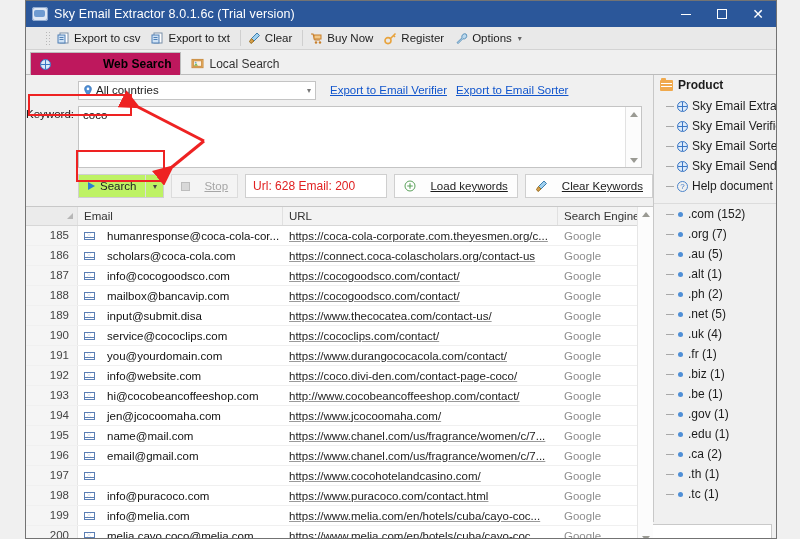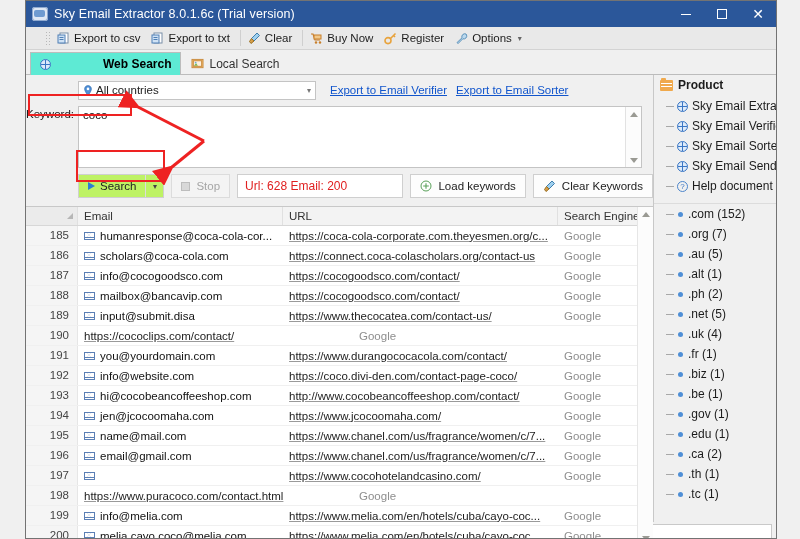--- a/index.html
+++ b/index.html
@@ -40,21 +40,21 @@
   .tb-caret{font-size:8px;color:#666;margin-left:2px;}
   .ico{width:13px;height:13px;flex:0 0 auto;display:inline-block;position:relative;}
   .ico svg{display:block;}
 
   
   .tabstrip{height:24px;background:#f0f0f0;display:flex;align-items:flex-end;
             padding-left:4px;border-bottom:1px solid #bcbcbc;}
   .tab{display:flex;align-items:center;gap:5px;height:22px;padding:0 9px;
        font-size:12px;border:1px solid transparent;border-bottom:none;
        position:relative;top:1px;background:transparent;color:#333;}
-  .tab.active{background:#5eead4;border-color:#bcbcbc;font-weight:bold;color:#000;gap:48px;}
+  .tab.active{background:#be185d;border-color:#bcbcbc;font-weight:bold;color:#000;gap:48px;}
 
   
   .body-area{display:flex;height:447px;background:#f0f0f0;}
   .left{width:627px;position:relative;display:flex;flex-direction:column;}
   .right{width:171px;border-left:1px solid #c8c8c8;background:#f0f0f0;
          display:flex;flex-direction:column;}
 
   
   .searchpanel{background:#f0f0f0;padding:0;position:relative;}
   .row-country{display:flex;align-items:center;height:22px;margin:4px 0 0 0;padding-left:52px;}
@@ -74,22 +74,22 @@
   .vscroll{width:15px;background:#fcfcfc;border-left:1px solid #e2e2e2;
            display:flex;flex-direction:column;align-items:center;}
   .vscroll .sb-up,.vscroll .sb-dn{height:14px;display:flex;align-items:center;justify-content:center;}
   .tri{width:0;height:0;border-left:4px solid transparent;border-right:4px solid transparent;}
   .tri-up{border-bottom:5px solid #9a9a93;}
   .tri-dn{border-top:5px solid #9a9a93;}
   .vscroll .track{flex:1;}
 
   .row-buttons{display:flex;align-items:center;gap:7px;margin:6px 0 0 52px;}
   .btn{height:24px;background:#fdfdfd;border:1px solid #cfcfcf;display:flex;
-       align-items:center;gap:6px;padding:0 9px;font-size:11.5px;color:#1c1c1c;
-       box-sizing:border-box;white-space:nowrap;}
+       align-items:center;gap:14px;padding:0 9px;font-size:11.5px;color:#1c1c1c;
+       box-sizing:border-box;white-space:nowrap;text-decoration:underline;}
   .btn.disabled{color:#a6a6a6;background:#f4f4f4;border-color:#dcdcdc;}
   .split-btn{display:flex;height:24px;border:1px solid #cfcfcf;background:#bef264;box-sizing:border-box;}
   .split-main{display:flex;align-items:center;gap:5px;padding:0 9px;font-size:11.5px;}
   .split-arrow{width:17px;border-left:1px solid #dcdcdc;display:flex;align-items:center;justify-content:center;}
   .count-box{height:24px;width:196px;background:#fff;border:1px solid #cfcfcf;
              display:flex;align-items:center;padding:0 7px;color:#e02020;font-size:12px;
              box-sizing:border-box;}
   .play{width:0;height:0;border-top:4px solid transparent;border-bottom:4px solid transparent;
         border-left:7px solid #2a7fd4;}
 
@@ -104,21 +104,21 @@
   .gh-idx:after{content:"";width:0;height:0;border-left:6px solid transparent;
                 border-bottom:6px solid #b6b6b6;margin-left:2px;}
   .gh-email{width:205px;}
   .gh-url{width:275px;}
   .gh-se{flex:1;}
   .grows{flex:1;overflow:hidden;}
   .grow{display:flex;height:19px;align-items:center;font-size:11.5px;
         border-bottom:1px solid #f0f0f0;}
   .c-idx{width:52px;text-align:right;padding-right:8px;color:#444;background:#f5f5f5;
          box-sizing:border-box;height:19px;line-height:19px;border-right:1px solid #e6e6e6;}
-  .c-email{width:205px;display:flex;align-items:center;gap:5px;padding-left:6px;
+  .c-email{width:205px;display:flex;align-items:center;gap:12px;padding-left:6px;
            box-sizing:border-box;overflow:hidden;white-space:nowrap;color:#111;}
   .c-url{width:275px;padding-left:6px;box-sizing:border-box;overflow:hidden;white-space:nowrap;
          color:#1c1c1c;text-decoration:underline;text-decoration-color:#9a9a9a;}
   .c-se{flex:1;padding-left:6px;color:#8e8e8e;box-sizing:border-box;}
   .env{width:11px;height:8px;border:1px solid #5b7fb5;box-sizing:border-box;position:relative;
        flex:0 0 auto;background:#fff;}
   .env:after{content:"";position:absolute;left:0;top:0;width:9px;height:4px;
              border-bottom:1px solid #5b7fb5;
              background:linear-gradient(135deg,transparent 46%,#5b7fb5 47%,#5b7fb5 52%,transparent 53%),
                         linear-gradient(45deg,transparent 46%,#5b7fb5 47%,#5b7fb5 52%,transparent 53%);}
@@ -413,20 +413,24 @@
               <div class="c-idx">189</div>
               <div class="c-email">
                 <span class="env"></span>
                 <span>input@submit.disa</span>
               </div>
               <div class="c-url">https://www.thecocatea.com/contact-us/</div>
               <div class="c-se">Google</div>
             </div>
             <div class="grow">
               <div class="c-idx">190</div>
+              <div class="c-email">
+                <span class="env"></span>
+                <span>service@cococlips.com</span>
+              </div>
               <div class="c-url">https://cococlips.com/contact/</div>
               <div class="c-se">Google</div>
             </div>
             <div class="grow">
               <div class="c-idx">191</div>
               <div class="c-email">
                 <span class="env"></span>
                 <span>you@yourdomain.com</span>
               </div>
               <div class="c-url">https://www.durangococacola.com/contact/</div>
@@ -480,20 +484,24 @@
             <div class="grow">
               <div class="c-idx">197</div>
               <div class="c-email">
                 <span class="env"></span>
               </div>
               <div class="c-url">https://www.cocohotelandcasino.com/</div>
               <div class="c-se">Google</div>
             </div>
             <div class="grow">
               <div class="c-idx">198</div>
+              <div class="c-email">
+                <span class="env"></span>
+                <span>info@puracoco.com</span>
+              </div>
               <div class="c-url">https://www.puracoco.com/contact.html</div>
               <div class="c-se">Google</div>
             </div>
             <div class="grow">
               <div class="c-idx">199</div>
               <div class="c-email">
                 <span class="env"></span>
                 <span>info@melia.com</span>
               </div>
               <div class="c-url">https://www.melia.com/en/hotels/cuba/cayo-coc...</div>

